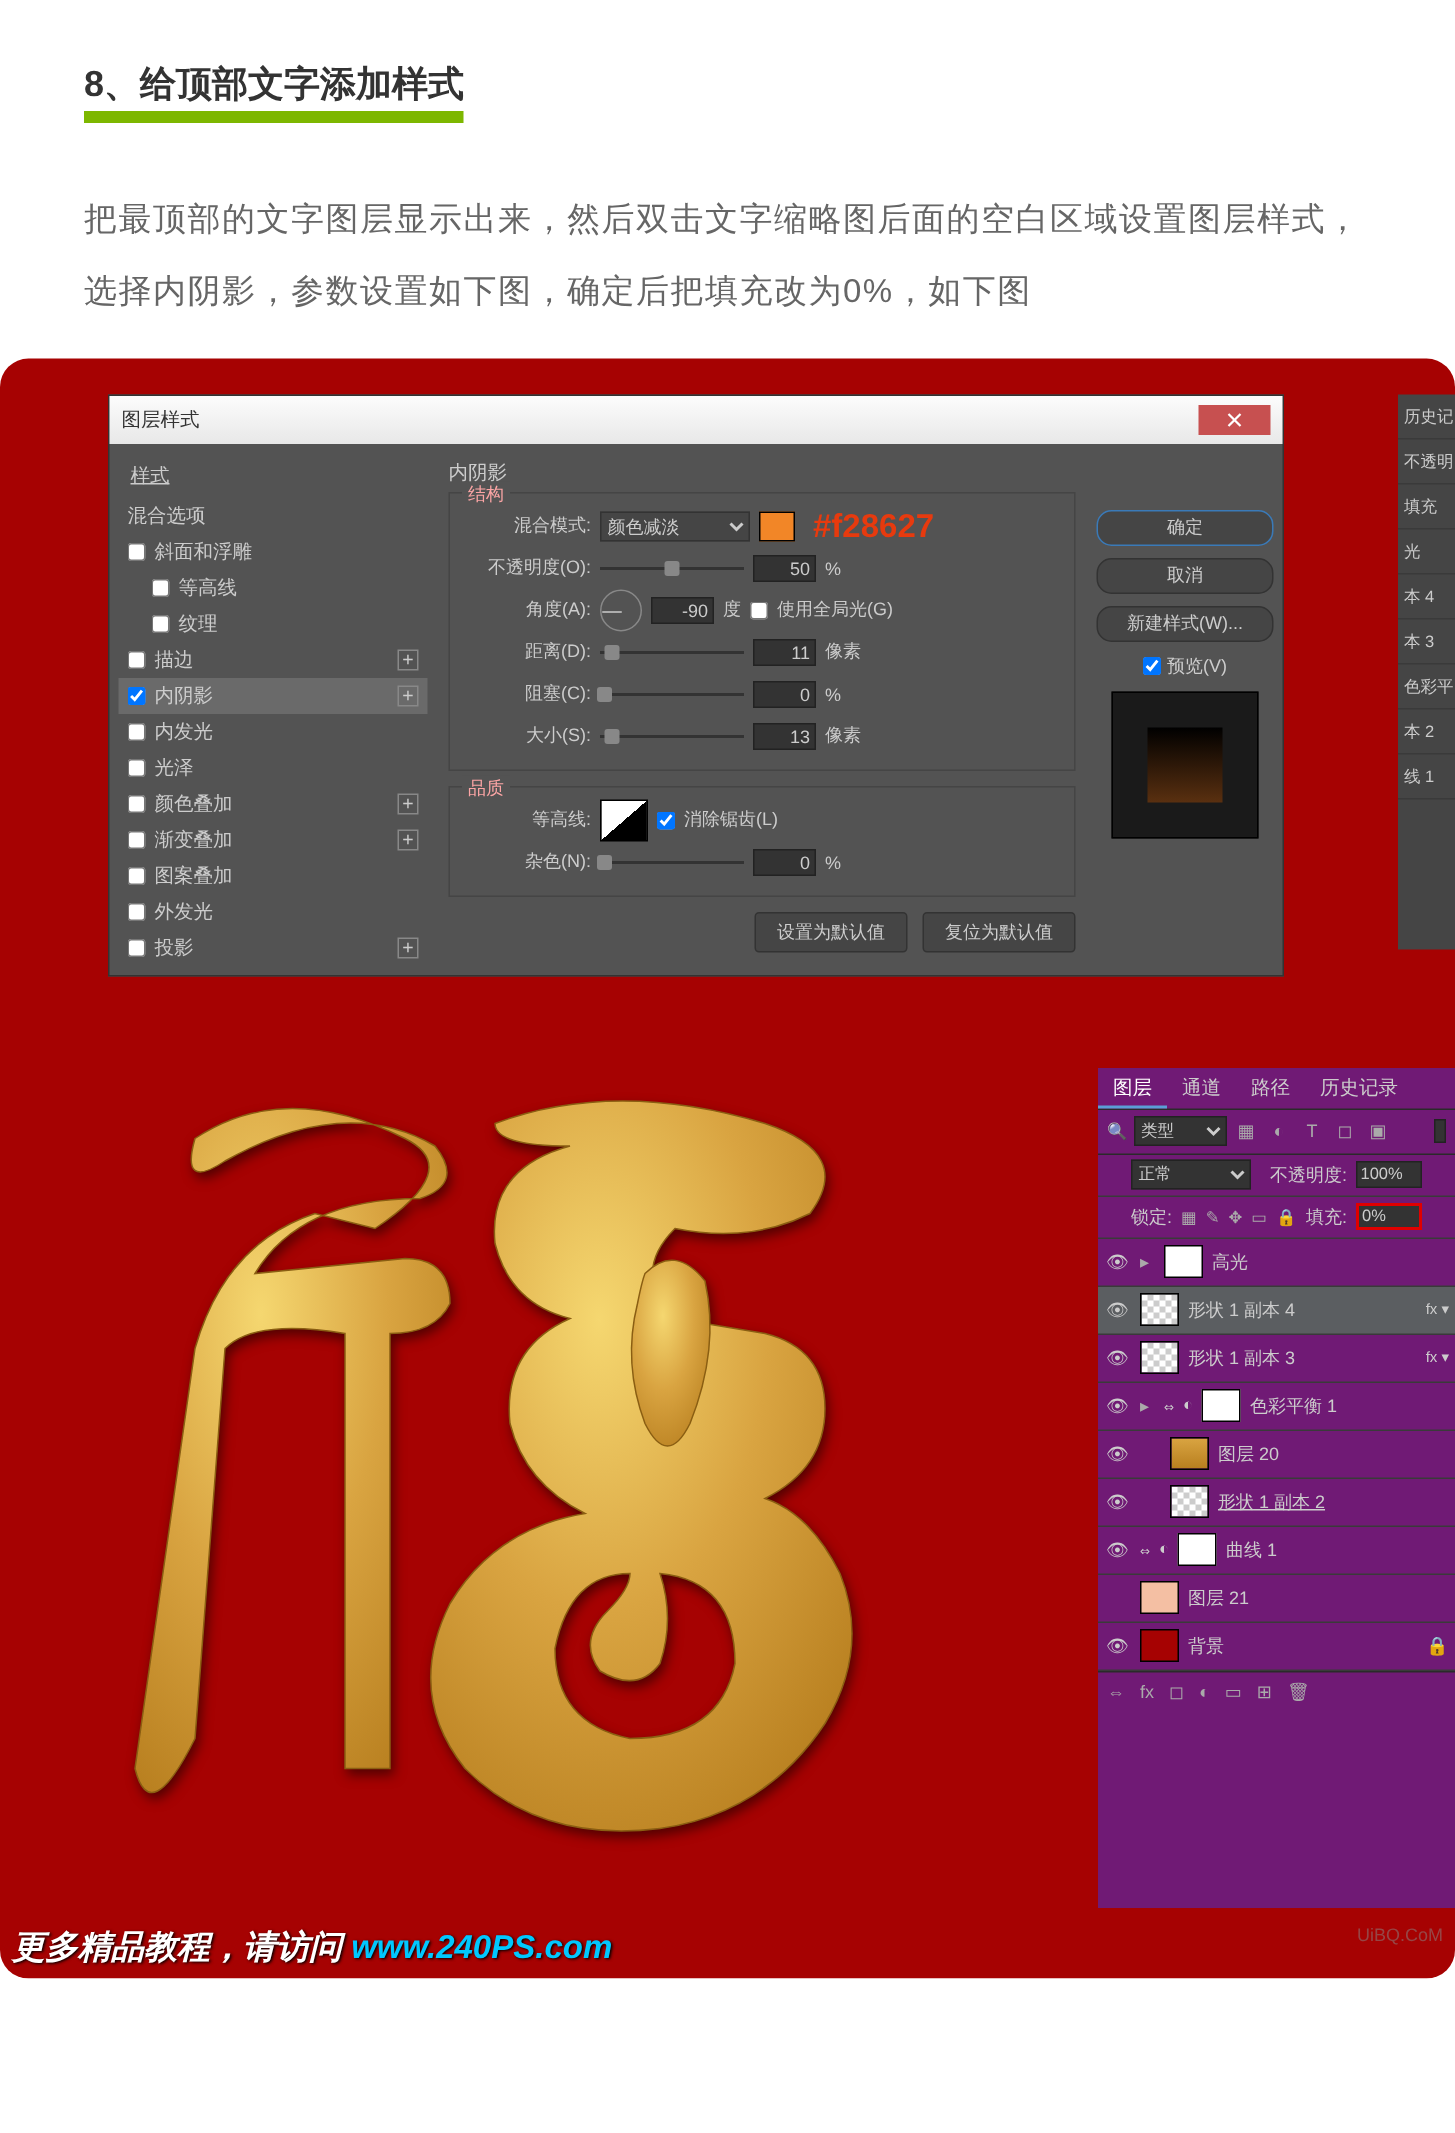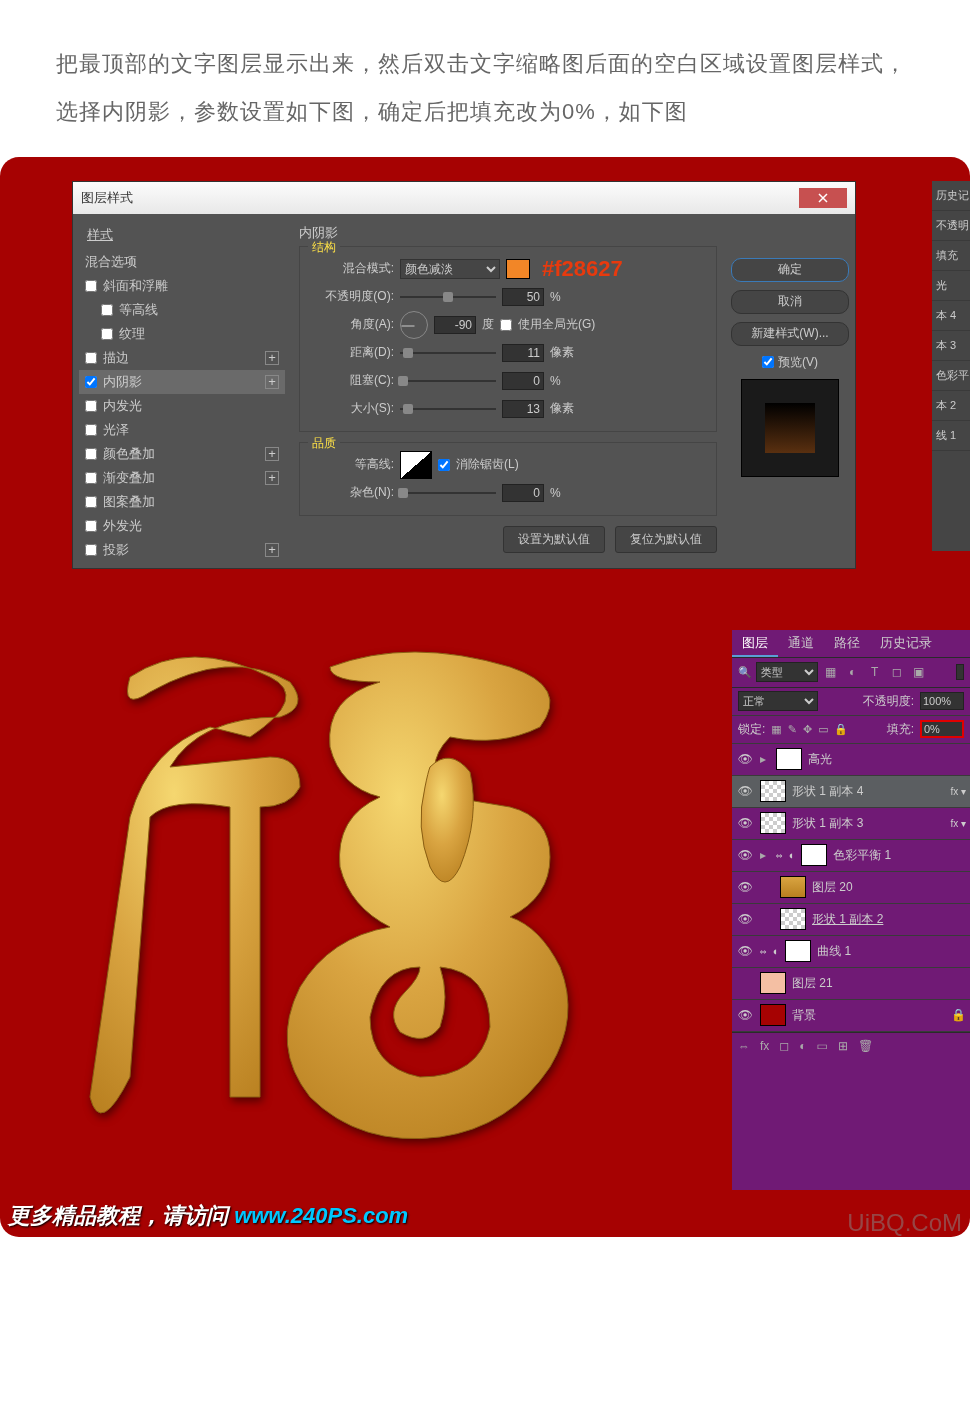--- a/index.html
+++ b/index.html
@@ -20,21 +20,21 @@
 .styles-header { color: #ccc; font-size: 13px; padding: 6px 8px; text-decoration: underline; }
 .style-item { display: flex; align-items: center; height: 24px; padding: 0 6px; color: #ccc; font-size: 13px; position: relative; }
 .style-item.selected { background: #6a6a6a; }
 .style-item input[type="checkbox"] { margin-right: 6px; width: 12px; height: 12px; }
 .style-item .plus { margin-left: auto; color: #ccc; font-size: 13px; border: 1px solid #888; width: 14px; height: 14px; text-align: center; line-height: 12px; }
 .style-indent { padding-left: 22px; }
 
 .settings-panel { flex: 1; padding: 4px 8px; }
 .section-title { color: #ccc; font-size: 13px; margin-bottom: 4px; }
 .fieldset { border: 1px solid #454545; padding: 8px; margin-bottom: 10px; position: relative; }
-.fieldset-label { position: absolute; top: -8px; left: 8px; background: #535353; color: #fde047; font-size: 12px; padding: 0 4px; }
+.fieldset-label { position: absolute; top: -8px; left: 8px; background: #535353; color: #fca5a5; font-size: 12px; padding: 0 4px; }
 .row { display: flex; align-items: center; height: 28px; gap: 6px; }
 .row-label { color: #ccc; font-size: 12px; text-align: right; width: 86px; }
 .row select { background: #454545; color: #ccc; border: 1px solid #333; font-size: 12px; height: 20px; width: 100px; }
 .color-sw { width: 24px; height: 20px; border: 1px solid #000; }
 .color-annot { color: #e73a0e; font-size: 22px; font-weight: bold; margin-left: 6px; font-family: Arial; }
 .slider { width: 96px; height: 12px; position: relative; background: linear-gradient(#333, #333) center/100% 2px no-repeat; }
 .slider-thumb { position: absolute; width: 10px; height: 10px; background: #888; border-radius: 2px; top: 1px; transform: translateX(-50%); }
 .num-input { width: 42px; background: #333; color: #ccc; border: 1px solid #222; font-size: 12px; height: 18px; padding: 0 3px; text-align: right; }
 .unit { color: #ccc; font-size: 12px; }
 .angle-dial { width: 28px; height: 28px; border: 1px solid #888; border-radius: 50%; position: relative; }
@@ -61,21 +61,21 @@
 
 
 .layers-panel { position: absolute; right: 0; top: 473px; width: 238px; height: 560px; background: #701a75; }
 .lp-tabs { display: flex; height: 28px; border-bottom: 1px solid #2a2a2a; }
 .lp-tab { padding: 4px 10px; color: #ccc; font-size: 13px; }
 .lp-tab.active { border-bottom: 2px solid #5a9fd6; color: #fff; }
 .lp-filter { display: flex; align-items: center; height: 30px; padding: 0 6px; gap: 4px; border-bottom: 1px solid #2a2a2a; }
 .lp-filter select { background: #333; color: #ccc; border: 1px solid #222; font-size: 11px; height: 20px; width: 62px; }
 .lp-filter .ico { width: 18px; height: 18px; display: flex; align-items: center; justify-content: center; color: #aaa; font-size: 12px; }
 .lp-filter .sw { margin-left: auto; width: 8px; height: 16px; background: #333; border: 1px solid #222; }
-.lp-row2 { display: flex; align-items: center; height: 28px; padding: 0 6px; gap: 6px; color: #ccc; font-size: 12px; border-bottom: 1px solid #3a3a3a; }
+.lp-row2 { display: flex; align-items: center; height: 28px; padding: 0 22px; gap: 6px; color: #ccc; font-size: 12px; border-bottom: 1px solid #3a3a3a; }
 .lp-row2 select { background: #333; color: #ccc; border: 1px solid #222; font-size: 11px; height: 20px; width: 80px; }
 .lp-row2 .fill { margin-left: auto; }
 .lp-row2 .val { width: 44px; background: #333; color: #ccc; border: 1px solid #222; font-size: 11px; height: 18px; padding: 0 2px; }
 .lp-row2 .val.highlight { border: 2px solid #e00000; }
 .lp-row2 .lockico { font-size: 11px; color: #aaa; }
 .lp-layers { overflow: hidden; }
 .layer { display: flex; align-items: center; height: 32px; padding: 0 4px; gap: 6px; color: #ccc; font-size: 12px; border-bottom: 1px solid #3a3a3a; }
 .layer.selected { background: #5b5e61; }
 .layer .eye { width: 18px; text-align: center; color: #ccc; }
 .layer .thumb { width: 26px; height: 22px; border: 1px solid #000; background: #777; }
@@ -87,26 +87,27 @@
 .layer .fx { margin-left: auto; font-size: 10px; color: #ccc; }
 .layer .caret { width: 10px; color: #aaa; }
 .layer .link { font-family: monospace; font-size: 11px; }
 .layer .underline { text-decoration: underline; }
 .layer .lock { margin-left: auto; color: #aaa; font-size: 12px; }
 .lp-bottom { display: flex; align-items: center; height: 28px; padding: 0 6px; gap: 10px; color: #aaa; font-size: 12px; border-top: 1px solid #2a2a2a; }
 
 
 .wm-left { position: absolute; bottom: 6px; left: 8px; color: #00c8ff; font-size: 22px; font-weight: bold; text-shadow: 1px 1px 2px #000; font-style: italic; }
 .wm-left .pre { color: #fff; }
-.wm-right { position: absolute; bottom: 0; right: 8px; color: #888; font-size: 24px; font-family: Arial; opacity: 0.5; }
+.wm-right { position: absolute; bottom: 22px; right: 8px; color: #888; font-size: 12px; font-family: Arial; opacity: 0.5; }
 </style>
 </head>
 <body>
 
 <div class="header-section">
+  <div class="step-title">8、给顶部文字添加样式</div>
   <p class="description">把最顶部的文字图层显示出来，然后双击文字缩略图后面的空白区域设置图层样式，选择内阴影，参数设置如下图，确定后把填充改为0%，如下图</p>
 </div>
 
 <div class="red-bg">
 
   <div class="dialog">
     <div class="dialog-titlebar">
       <span class="dialog-title">图层样式</span>
       <div class="dialog-close">
         <svg viewBox="0 0 10 10">

